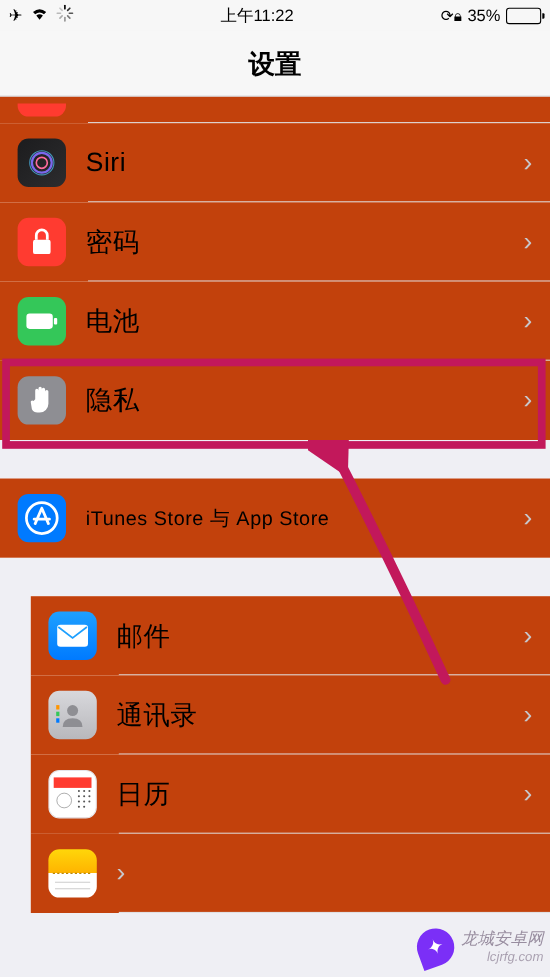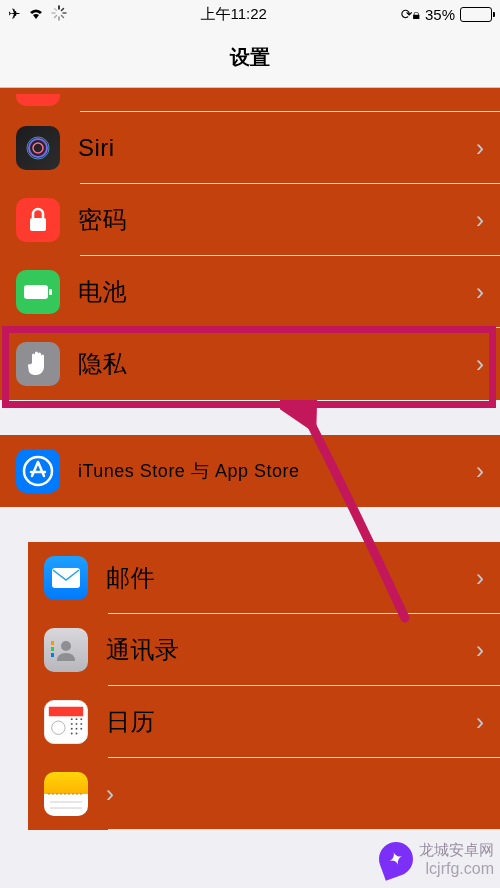--- a/index.html
+++ b/index.html
@@ -25,21 +25,21 @@
     .status-left { display: flex; align-items: center; gap: 6px; }
     .status-right { display: flex; align-items: center; gap: 5px; }
     .nav-bar {
       height: 60px;
       background: #f7f7f7;
       display: flex;
       align-items: center;
       justify-content: center;
       border-bottom: 1px solid #c8c7cc;
     }
-    .nav-title { font-size: 20px; font-weight: 600; color: #000; }
+    .nav-title { font-size: 24px; font-weight: 600; color: #000; }
     .list { background: #efeff4; }
     .group { background: #fff; margin-bottom: 35px; }
     .group:last-child { margin-bottom: 0; margin-left: 28px; }
     .row {
       display: flex;
       align-items: center;
       height: 72px;
       padding: 0 16px;
       position: relative;
       background: #c2410c;
@@ -119,22 +119,22 @@
       gap: 6px;
     }
     .wm-logo {
       width: 34px; height: 34px;
       background: #7b2ff7;
       border-radius: 50% 50% 50% 0;
       transform: rotate(-20deg);
       display:flex;align-items:center;justify-content:center;
       color:#fff;font-size:18px;
     }
-    .wm-text { line-height:1.2; }
-    .wm-url { font-size:16px; opacity:0.8; }
+    .wm-text { line-height:1.2;font-style:italic; }
+    .wm-url { font-size:12px; opacity:0.8; }
     .battery-shell {
       width: 32px; height: 15px;
       border: 1.5px solid #000; border-radius: 3px;
       position: relative; display:inline-block;
     }
     .battery-shell::after {
       content:''; position:absolute; right:-4px; top:4px;
       width:2px; height:5px; background:#000; border-radius:0 1px 1px 0;
     }
     .battery-fill { height:100%; width:35%; background:#000; }

